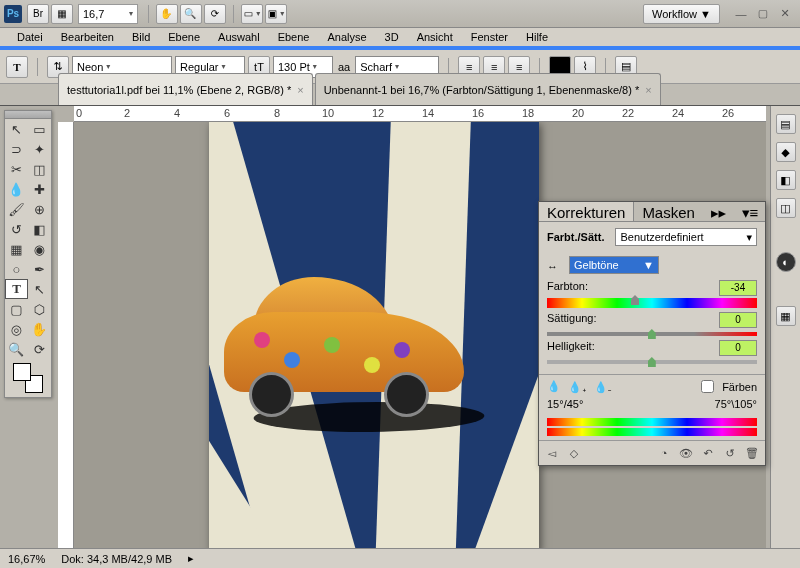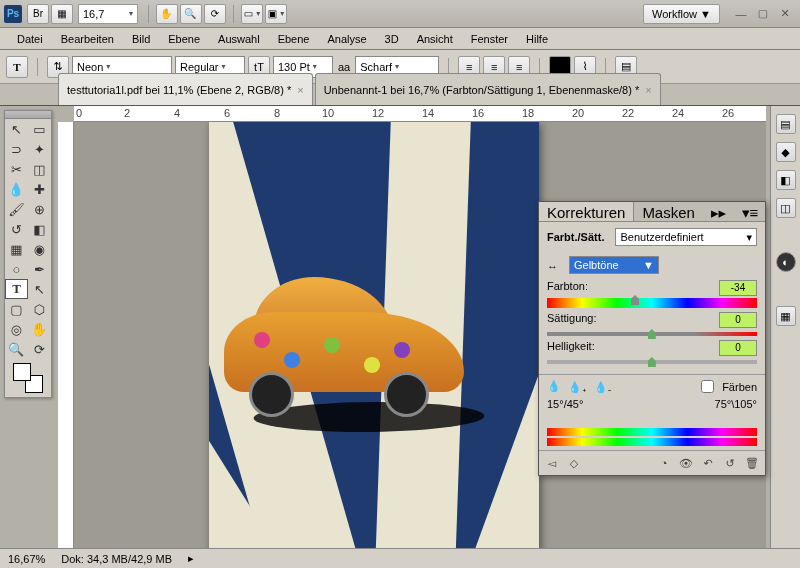--- a/index.html
+++ b/index.html
@@ -5,21 +5,21 @@
 * { margin: 0; padding: 0; box-sizing: border-box; font-family: "Segoe UI", Tahoma, sans-serif; font-size: 11px; user-select: none; }
 body { width: 800px; height: 568px; background: #d4d0c8; overflow: hidden; position: relative; }
 .titlebar { height: 28px; background: linear-gradient(#c7c5bf, #b7b4ac); display: flex; align-items: center; padding: 0 4px; border-bottom: 1px solid #888; }
 .app-icon { width: 18px; height: 18px; background: #1a3d6b; display: flex; align-items: center; justify-content: center; color: #5cb8f0; font-weight: bold; font-size: 10px; border-radius: 2px; margin-right: 4px; }
 .tb-btn { width: 22px; height: 20px; border: 1px solid #999; background: linear-gradient(#f8f8f8,#e0e0e0); margin: 0 1px; display: flex; align-items: center; justify-content: center; border-radius: 2px; cursor: pointer; font-size: 10px; }
 .zoom-combo { width: 60px; height: 20px; border: 1px solid #999; background: #fff; padding: 0 4px; margin: 0 4px; display: flex; align-items: center; justify-content: space-between; }
 .sep { width: 1px; height: 18px; background: #999; margin: 0 6px; }
 .spacer { flex: 1; }
 .workflow { height: 20px; padding: 0 8px; border: 1px solid #999; background: linear-gradient(#f8f8f8,#e0e0e0); display: flex; align-items: center; margin-right: 10px; border-radius: 2px; }
 .win-btn { width: 22px; height: 16px; display: flex; align-items: center; justify-content: center; color: #555; cursor: pointer; }
-.menubar { height: 22px; background: #d4d0c8; display: flex; align-items: center; padding: 0 8px; border-bottom: 1px solid #3b82f6; }
+.menubar { height: 22px; background: #d4d0c8; display: flex; align-items: center; padding: 0 8px; border-bottom: 4px solid #3b82f6; }
 .menu-item { padding: 2px 9px; cursor: pointer; }
 .optionsbar { height: 34px; background: #d4d0c8; display: flex; align-items: center; padding: 0 6px; border-bottom: 1px solid #999; gap: 3px; }
 .opt-box { height: 22px; border: 1px solid #888; background: #fff; padding: 0 4px; display: flex; align-items: center; }
 .opt-btn { width: 22px; height: 22px; border: 1px solid #999; background: linear-gradient(#f4f4f4,#dcdcdc); display: flex; align-items: center; justify-content: center; border-radius: 2px; cursor: pointer; }
 .tabbar { height: 22px; background: #bfbcb4; display: flex; align-items: flex-end; padding: 0 58px; border-bottom: 1px solid #555; }
 .doc-tab { height: 32px; padding: 0 8px; background: #e8e6e0; border: 1px solid #888; border-bottom: none; margin-right: 2px; display: flex; align-items: center; font-size: 10px; border-radius: 3px 3px 0 0; }
 .doc-tab.active { background: #cfccc4; }
 .doc-tab .close-x { margin-left: 6px; color: #888; cursor: pointer; }
 .workspace { position: absolute; top: 106px; left: 0; right: 0; bottom: 20px; background: #b3b0a8; }
 .toolbox { position: absolute; left: 4px; top: 4px; width: 48px; background: #d4d0c8; border: 1px solid #888; box-shadow: 1px 1px 3px rgba(0,0,0,0.3); }
@@ -56,21 +56,21 @@
 .slider-row { margin: 4px 0; }
 .slider-label { display: flex; justify-content: space-between; font-size: 10px; margin-bottom: 2px; }
 .val-box { width: 38px; height: 16px; border: 1px solid #888; background: #bef264; text-align: center; font-size: 10px; line-height: 14px; }
 .slider-track { height: 10px; position: relative; }
 .hue-gradient { height: 10px; background: linear-gradient(90deg,#f00,#ff0,#0f0,#0ff,#00f,#f0f,#f00); }
 .gray-track { height: 4px; background: #aaa; margin-top: 4px; position: relative; }
 .gray-track.sat { background: linear-gradient(90deg,#888,#888 70%,#f00); }
 .thumb { position: absolute; width: 8px; height: 10px; background: #888; top: -3px; clip-path: polygon(50% 0, 100% 40%, 100% 100%, 0 100%, 0 40%); }
 .panel-footer { border-top: 1px solid #999; padding: 4px 8px; }
 .eyedroppers { display: flex; gap: 8px; align-items: center; margin-bottom: 4px; }
-.degree-row { display: flex; justify-content: space-between; font-size: 10px; margin-bottom: 18px; }
+.degree-row { display: flex; justify-content: space-between; font-size: 10px; margin-bottom: 8px; }
 .bottom-icons { display: flex; justify-content: flex-start; gap: 4px; padding: 4px; border-top: 1px solid #999; }
 .bi { width: 18px; height: 16px; display: flex; align-items: center; justify-content: center; cursor: pointer; color: #444; font-size: 11px; }
 .statusbar { position: absolute; bottom: 0; left: 0; right: 0; height: 20px; background: #d4d0c8; border-top: 1px solid #888; display: flex; align-items: center; padding: 0 8px; font-size: 10px; gap: 16px; }
 .arrow-down::after { content: "▾"; font-size: 8px; margin-left: 3px; color: #555; }
 </style>
 </head>
 <body>
 
 <div class="titlebar">
   <div class="app-icon">Ps</div>

